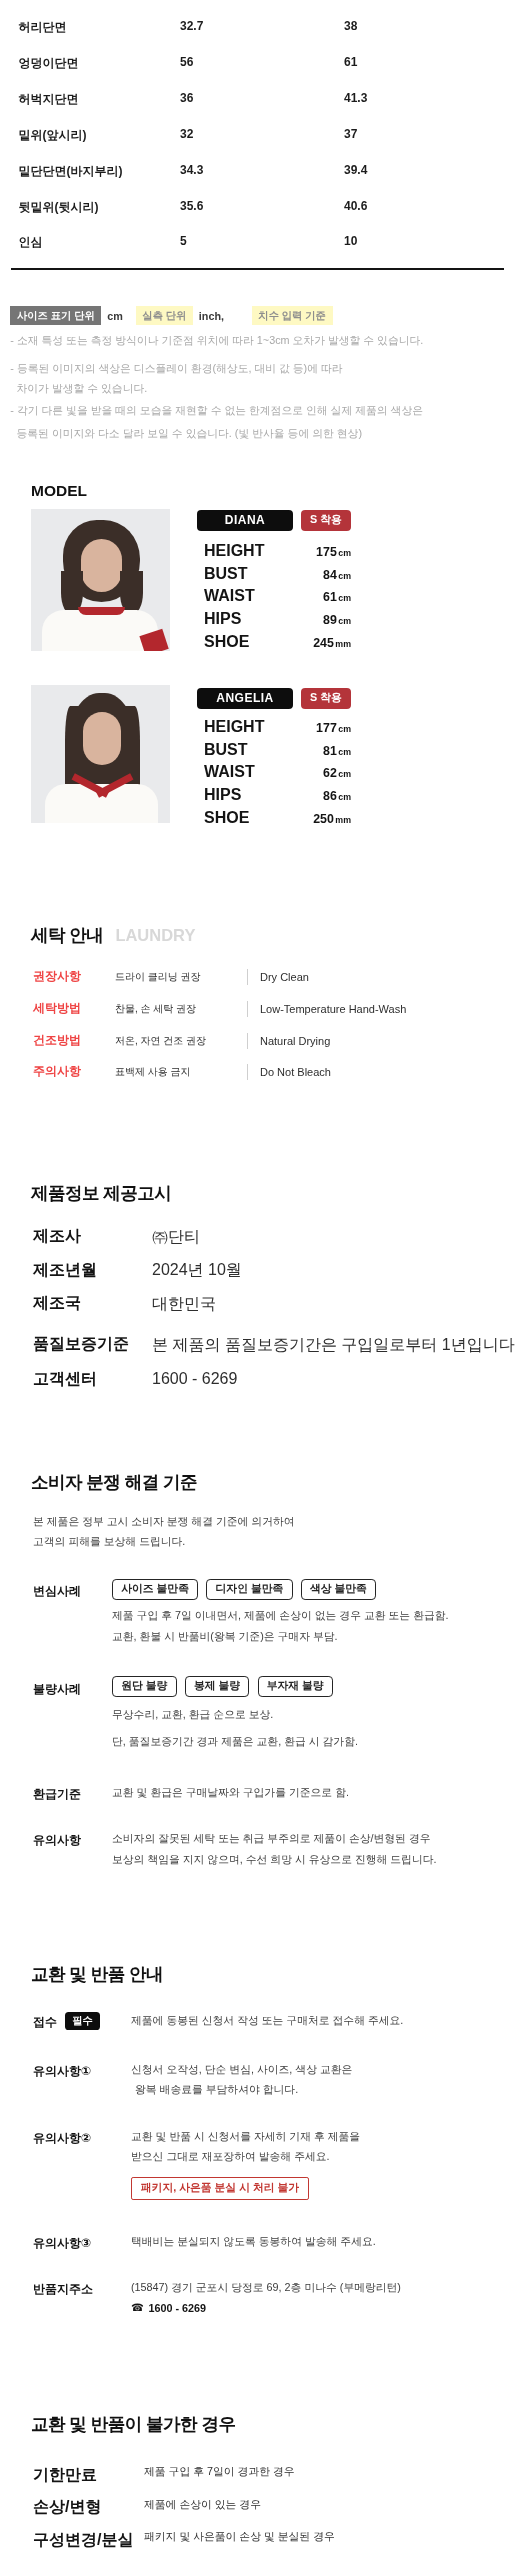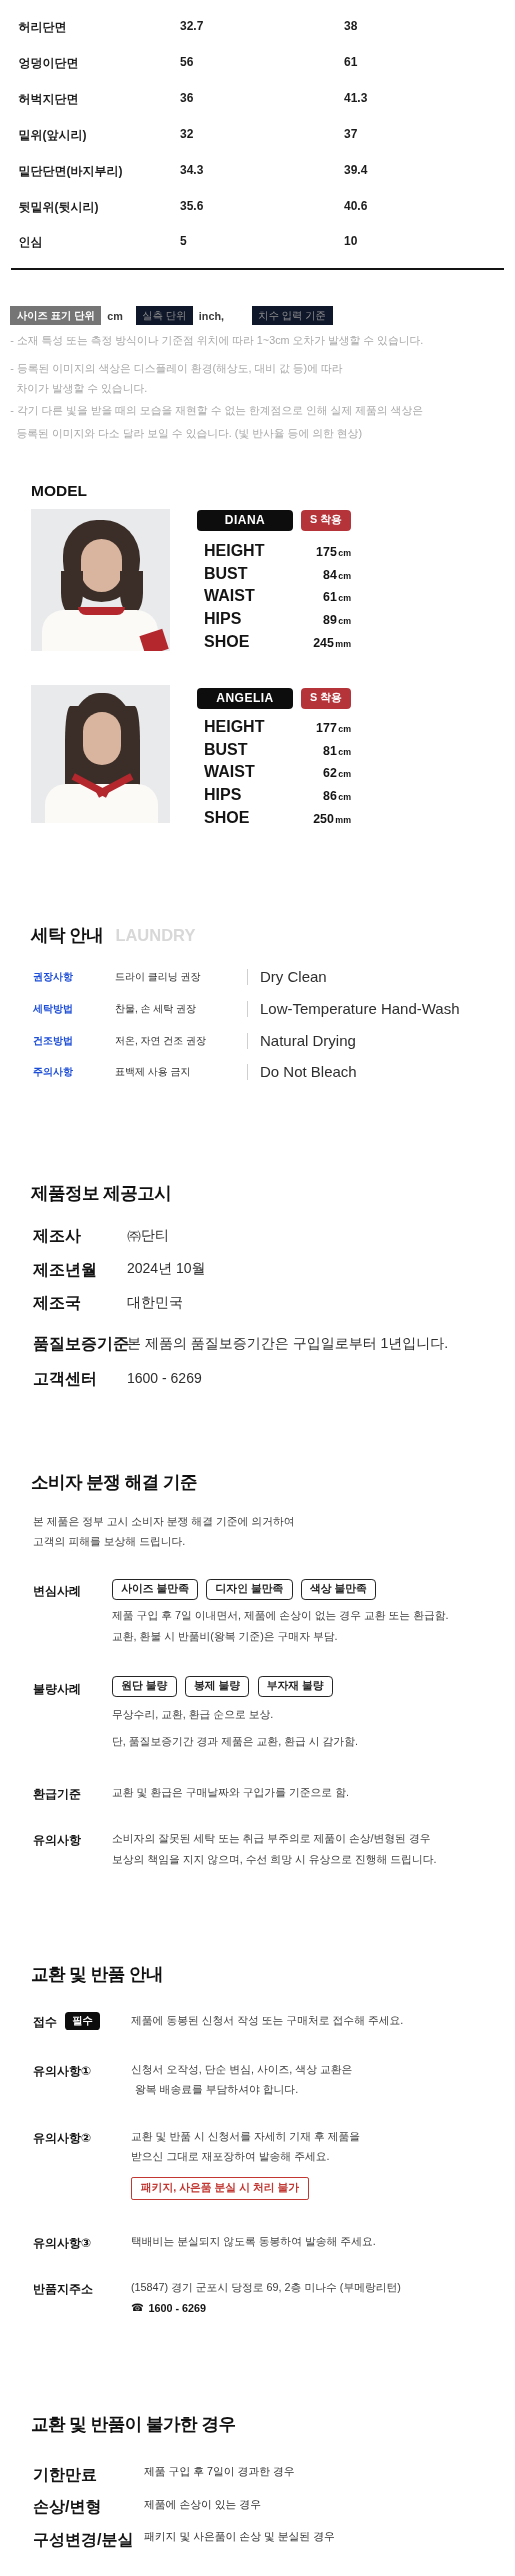--- a/index.html
+++ b/index.html
@@ -10,21 +10,21 @@
   
   .st-row{left:0;width:515px;height:15.5px;font-size:12px;font-weight:700;color:#1c1c1c;}
   .st-label{position:absolute;left:18.5px;}
   .st-s{position:absolute;left:180px;}
   .st-m{position:absolute;left:344px;}
   .divider{left:11.3px;width:493px;height:1.5px;background:#141414;}
 
   
   .sizebar{left:10.3px;top:306px;width:500px;display:flex;align-items:center;gap:5.7px;}
   .badge-dark{background:#757575;color:#fff;font-size:10.3px;font-weight:700;padding:2.6px 6.7px;}
-  .badge-light{background:#0f172a;color:#8e8e8e;font-size:10.3px;font-weight:400;padding:2.6px 6.7px;}
+  .badge-light{background:#fef9c3;color:#8e8e8e;font-size:10.3px;font-weight:700;padding:2.6px 6.7px;}
   .sizebar .v{font-size:10.8px;font-weight:700;color:#3a3a3a;}
   .sizebar .tail{font-size:10.3px;color:#8e8e8e;}
   .note{font-size:10.8px;color:#a8a8a8;}
 
   
   .h1{font-size:17.5px;font-weight:800;color:#111;letter-spacing:-0.5px;}
   .model-title{font-size:15.5px;font-weight:800;letter-spacing:0;}
   .photo{width:139px;background:#e9eaec;overflow:hidden;}
   .name-badge{width:96px;height:20.6px;background:#0d0d0d;border-radius:4.1px;color:#fff;
               display:flex;align-items:center;justify-content:center;font-size:12px;font-weight:700;letter-spacing:0.5px;}
@@ -37,26 +37,26 @@
   .spec-val i{font-style:normal;font-size:8.8px;font-weight:700;margin-left:1.5px;color:#141414;}
   
   .ph-hair{position:absolute;background:#3b2e28;}
   .ph-face{position:absolute;background:#d9b49e;}
   .ph-shirt{position:absolute;background:#fbfaf7;}
   .ph-trim{position:absolute;background:#b3272d;}
 
   
   .h1-sub{font-size:16.5px;font-weight:700;color:#d8d8d8;margin-left:12px;letter-spacing:0;}
   .ld-row{left:33px;width:464px;display:flex;align-items:center;height:17.5px;}
-  .ld-label{width:82px;font-size:10px;font-weight:700;color:#1d4ed8;}
+  .ld-label{width:82px;font-size:12px;font-weight:700;color:#ef4444;}
   .ld-ko{width:132px;font-size:10px;color:#2e2e2e;}
   .ld-sep{border-left:0.5px solid #cfcfcf;height:15.5px;margin-right:12px;}
-  .ld-en{font-size:15px;color:#2e2e2e;}
+  .ld-en{font-size:11px;color:#2e2e2e;}
   .pi-label{position:absolute;left:33px;font-size:16px;font-weight:700;color:#141414;white-space:nowrap;}
-  .pi-value{position:absolute;left:127px;font-size:14px;color:#2e2e2e;white-space:nowrap;}
+  .pi-value{position:absolute;left:152px;font-size:16px;color:#2e2e2e;white-space:nowrap;}
   .nr-value{position:absolute;left:144px;font-size:10.8px;color:#2e2e2e;white-space:nowrap;}
   .body-line{font-size:10.8px;color:#3d3d3d;white-space:nowrap;}
   .sec-label{font-size:12px;font-weight:700;color:#141414;white-space:nowrap;}
   .ob{border:1px solid #252525;border-radius:4.1px;padding:2.1px 8.2px 3.1px;font-size:10.8px;font-weight:700;color:#252525;background:#fff;white-space:nowrap;}
   .badges{display:flex;gap:8.2px;}
   .pill-black{background:#0d0d0d;color:#fff;border-radius:3.6px;padding:1.5px 7.2px 2.6px;font-size:10.3px;font-weight:700;}
   .alert-box{border:1px solid #c23731;color:#c23731;border-radius:2.1px;padding:3.1px 8.8px 4.1px;font-size:10.8px;font-weight:700;white-space:nowrap;}
   .phone-row{display:flex;align-items:center;gap:4.6px;font-size:10.8px;font-weight:700;color:#141414;}
   .phone-ic{font-size:10.3px;line-height:10.3px;}
   .dia-wrap{left:205px;top:3146px;width:105px;}

